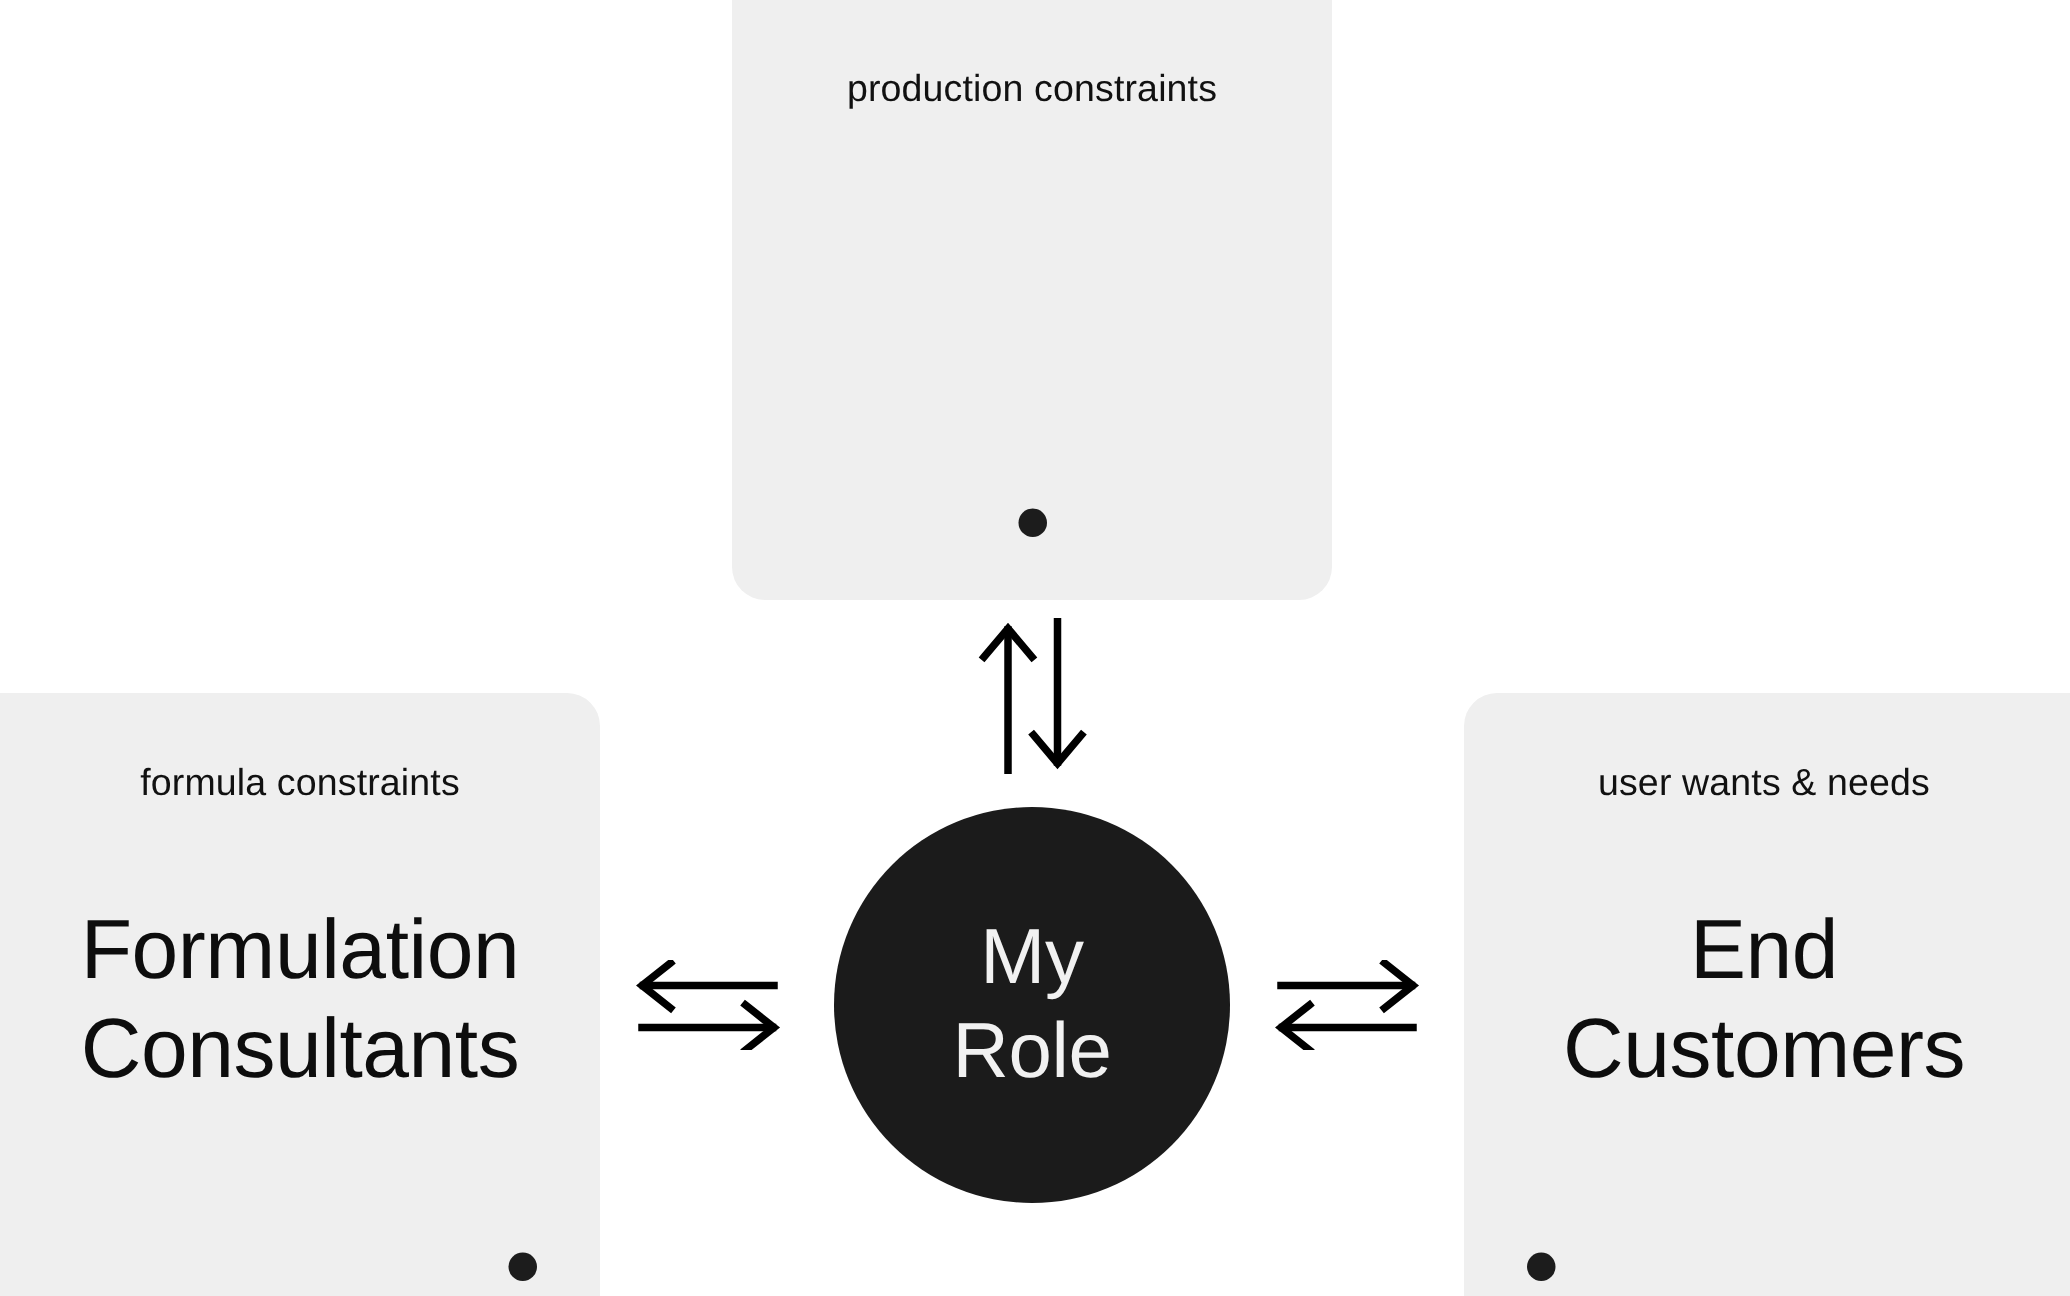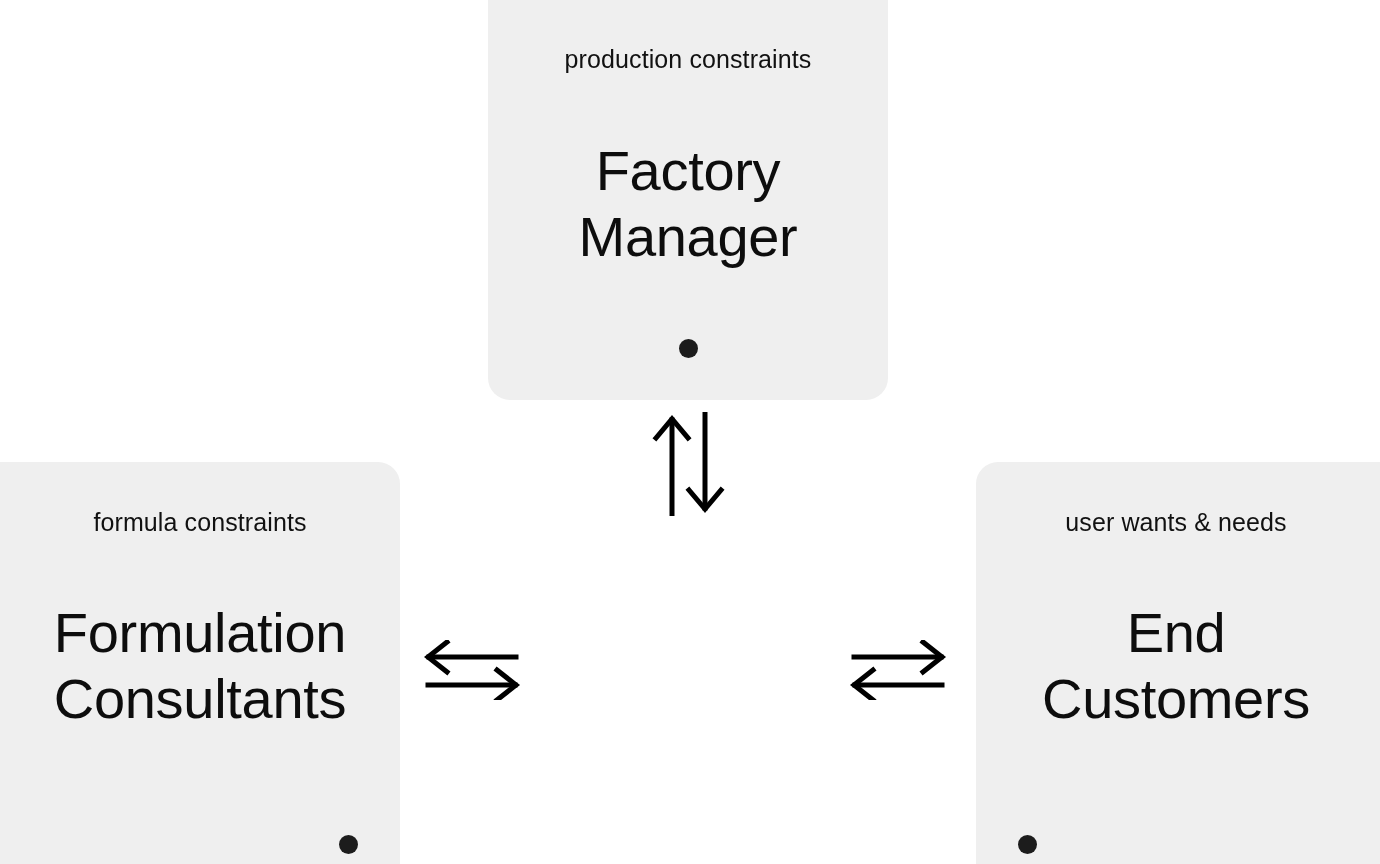--- a/index.html
+++ b/index.html
@@ -127,39 +127,41 @@
   #arrows-left  { left: 424px; top: 640px; }
   #arrows-right { left: 850px; top: 640px; }
 </style>
 </head>
 <body>
 
 <div class="stage">
 
   <div class="card" id="card-top">
     <div class="card-caption">production constraints</div>
-    <div class="card-title" style="white-space: pre-line;">Factory
-Manager</div>
     <div class="card-dot"></div>
   </div>
 
   <div class="card" id="card-left">
     <div class="card-caption">formula constraints</div>
     <div class="card-title" style="white-space: pre-line;">Formulation
 Consultants</div>
     <div class="card-dot"></div>
   </div>
 
   <div class="card" id="card-right">
     <div class="card-caption">user wants &amp; needs</div>
     <div class="card-title" style="white-space: pre-line;">End
 Customers</div>
     <div class="card-dot"></div>
   </div>
 
+  <div id="role-circle">
+    <div class="role-label">My
+Role</div>
+  </div>
 
   <div class="arrows" id="arrows-top">
     <svg width="76" height="104" viewBox="0 0 76 104" fill="none" stroke="#000000" stroke-width="5" stroke-linecap="square" stroke-linejoin="miter">
 
       <g>
         <line x1="22" y1="102" x2="22" y2="8"></line>
         <polyline points="6,26 22,7 38,26" fill="none"></polyline>
       </g>
 
       <g>

